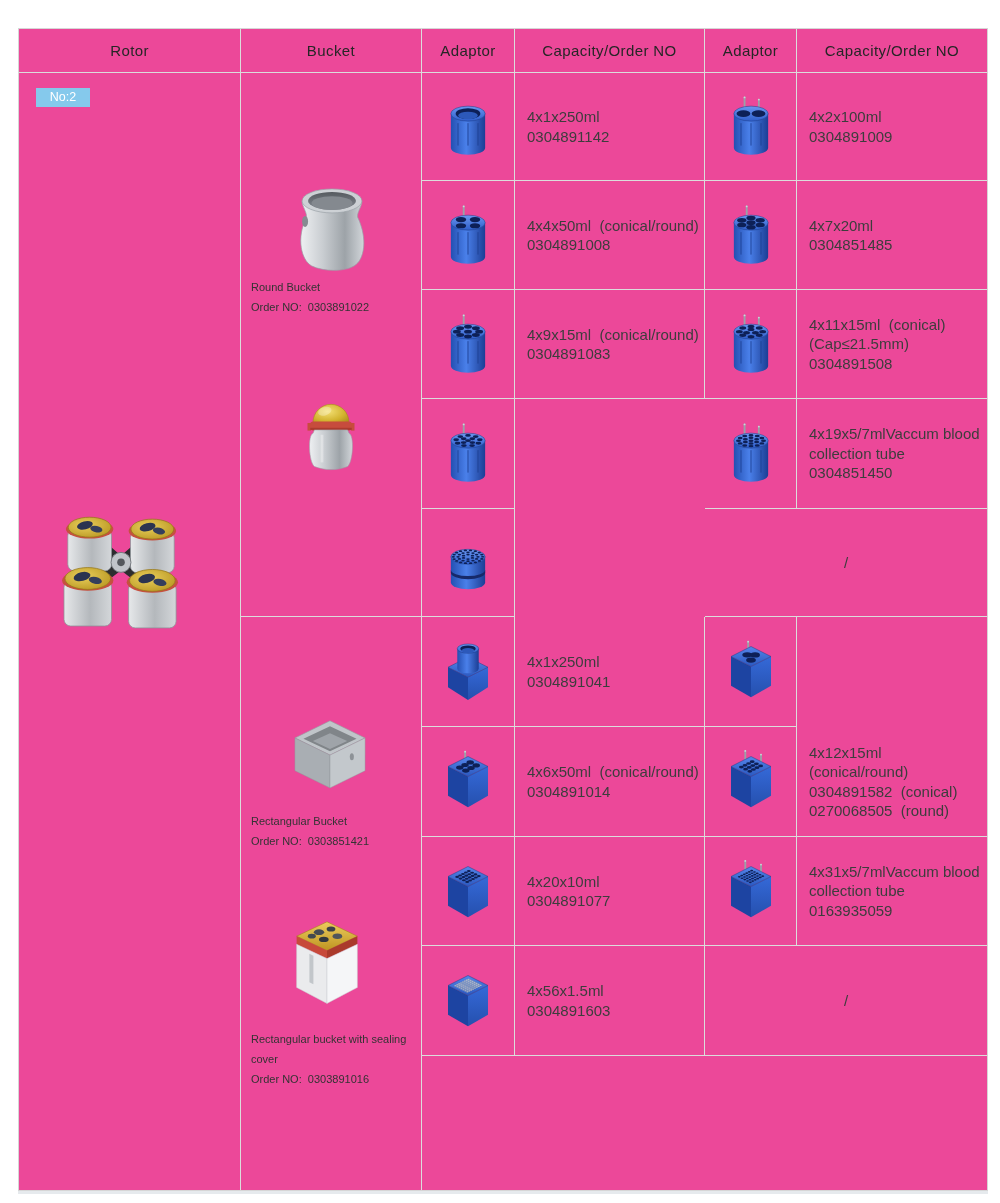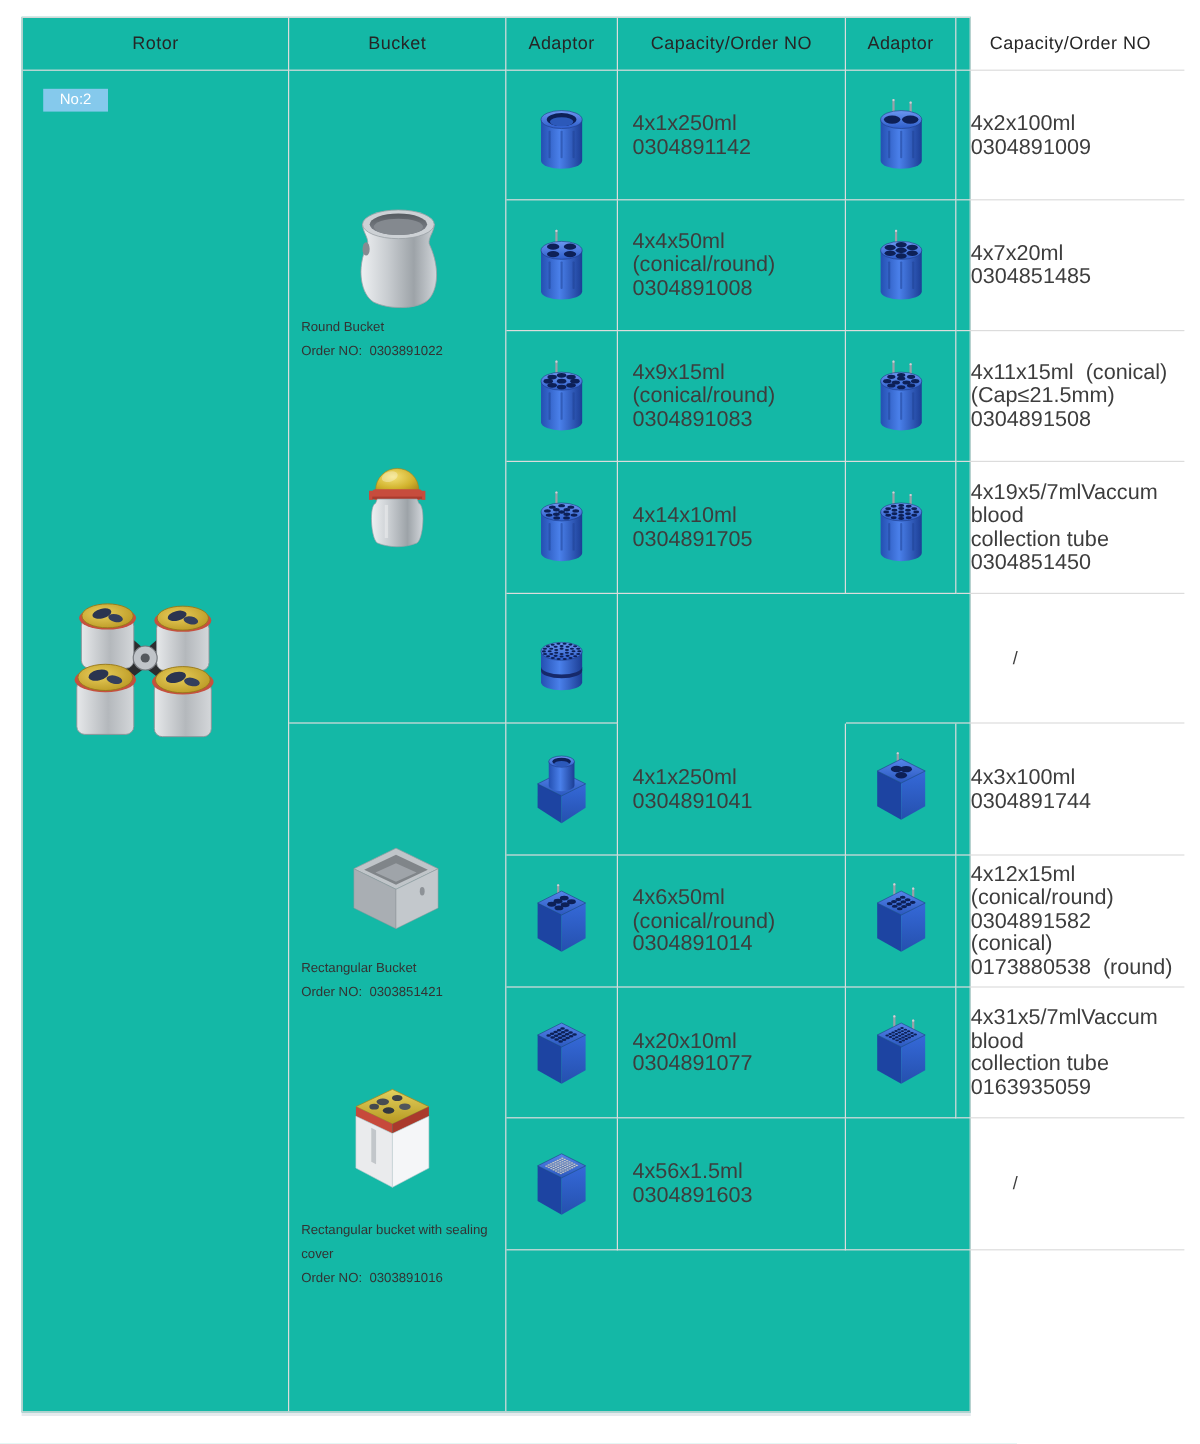--- a/index.html
+++ b/index.html
@@ -1,28 +1,28 @@
 <!DOCTYPE html>
 <html><head>
 <meta charset="utf-8">
 <style>
   html,body{margin:0;padding:0;background:#fff;}
   .page{position:relative;width:1000px;height:1203px;background:#fff;
         font-family:"Liberation Sans","DejaVu Sans",sans-serif;color:#3d3d3d;}
-  .tbl{position:absolute;left:18px;top:14px;width:791px;height:1163px;box-sizing:border-box;
-       display:grid;background:#14b8a6;border:1px solid #d6d6d6;
+  .tbl{position:absolute;left:18px;top:28px;width:970px;height:1163px;box-sizing:border-box;
+       display:grid;background:#ec4899;border:1px solid #d6d6d6;
        grid-template-columns:222px 181px 93px 190px 92px 190px;
        grid-template-rows:44px 108px 109px 109px 110px 108px 110px 110px 109px 110px 134px;
        box-shadow:0 3px 0 rgba(210,216,222,.55);}
   .c{border-right:1px solid #dcdcdc;border-bottom:1px solid #dcdcdc;position:relative;box-sizing:border-box;}
   .nbr{border-right:none!important;}
   .nbb{border-bottom:none!important;text-decoration:underline;}
   .hd{display:flex;align-items:center;justify-content:center;font-size:15px;color:#262626;letter-spacing:.4px;}
   .cap{display:flex;align-items:center;padding-left:12px;padding-right:2px;}
-  .cap span{font-size:18px;line-height:19.5px;color:#3d3d3d;white-space:pre-wrap;}
+  .cap span{font-size:15px;line-height:19.5px;color:#3d3d3d;white-space:pre-wrap;}
   .ico{display:flex;align-items:center;justify-content:center;}
   .icon-box{width:60px;height:69px;}
   .icon-box svg{display:block;}
   .slash{display:flex;align-items:center;justify-content:center;}
   .slash span{font-size:15px;color:#3d3d3d;}
   .note{display:flex;align-items:center;justify-content:center;}
   .note span{font-size:14.5px;color:#2e2e2e;}
   .badge{position:absolute;left:17px;top:15px;width:54px;height:19px;line-height:19px;text-align:center;
          background:#85c9ec;color:#fff;font-size:12.5px;}
   .bimg{position:absolute;}
@@ -370,24 +370,20 @@
             <ellipse cx="58.5447702506051" cy="28.723685894148062" rx="3.96" ry="1.98" fill="#0d2057"></ellipse>
             <ellipse cx="56.54922678357857" cy="33.675" rx="3.96" ry="1.98" fill="#0d2057"></ellipse>
             <ellipse cx="47.745938407871236" cy="36.90674076277642" rx="3.96" ry="1.98" fill="#0d2057"></ellipse>
             <ellipse cx="36.254061592128764" cy="36.90674076277642" rx="3.96" ry="1.98" fill="#0d2057"></ellipse>
             <ellipse cx="27.450773216421435" cy="33.675000000000004" rx="3.96" ry="1.98" fill="#0d2057"></ellipse>
             <ellipse cx="25.455229749394903" cy="28.723685894148066" rx="3.96" ry="1.98" fill="#0d2057"></ellipse>
             <ellipse cx="31.20116815726614" cy="24.369573343075512" rx="3.96" ry="1.98" fill="#0d2057"></ellipse>
           </svg>
         </div>
       </div>
-    <div class="c cap" style="grid-area:5/4/6/5">
-        <span>4x14x10ml
-0304891705</span>
-      </div>
     <div class="c ico" style="grid-area:5/5/6/6">
         <div class="icon-box">
           <svg viewBox="0 0 84 96" width="100%" height="100%">
             <rect x="31.7" y="6" width="2.6" height="28" rx="1.2" fill="#9aa1a9"></rect>
             <rect x="31.7" y="6" width="2.6" height="2.5" rx="1.2" fill="#ced3d8"></rect>
             <rect x="51.7" y="9" width="2.6" height="25" rx="1.2" fill="#9aa1a9"></rect>
             <rect x="51.7" y="9" width="2.6" height="2.5" rx="1.2" fill="#ced3d8"></rect>
             <path d="M18 30 L18 78 A24 9.450000000000001 0 0 0 66 78 L66 30 Z" fill="url(#gBlueBody)"></path>
             <rect x="26.8" y="43" width="2.4" height="32" rx="1" fill="#1d3f92" opacity="0.5"></rect>
             <rect x="40.8" y="43" width="2.4" height="32" rx="1" fill="#1d3f92" opacity="0.5"></rect>
@@ -494,24 +490,20 @@
             <rect x="36.7" y="5" width="2.6" height="2.5" rx="1.2" fill="#ced3d8"></rect>
             <polygon points="14,27 42,41 42,84 14,68" fill="#1d44a2"></polygon>
             <polygon points="42,41 70,27 70,68 42,84" fill="url(#gBlueRight)"></polygon>
             <polygon points="42,13 70,27 42,41 14,27" fill="url(#gBlueTopSq)" stroke="#1e3c85" stroke-width="0.7"></polygon>
             <ellipse cx="36.68" cy="24.62" rx="6.800000000000001" ry="3.74" fill="#0d2057"></ellipse>
             <ellipse cx="47.74" cy="24.83" rx="6.800000000000001" ry="3.74" fill="#0d2057"></ellipse>
             <ellipse cx="42" cy="32.04" rx="6.800000000000001" ry="3.74" fill="#0d2057"></ellipse>
           </svg>
         </div>
       </div>
-    <div class="c cap nbr" style="grid-area:7/6/8/7">
-        <span>4x3x100ml
-0304891744</span>
-      </div>
 
     <div class="c ico" style="grid-area:8/3/9/4">
         <div class="icon-box">
           <svg viewBox="0 0 84 96" width="100%" height="100%">
             <rect x="36.7" y="5" width="2.6" height="28" rx="1.2" fill="#9aa1a9"></rect>
             <rect x="36.7" y="5" width="2.6" height="2.5" rx="1.2" fill="#ced3d8"></rect>
             <polygon points="14,27 42,41 42,84 14,68" fill="#1d44a2"></polygon>
             <polygon points="42,41 70,27 70,68 42,84" fill="url(#gBlueRight)"></polygon>
             <polygon points="42,13 70,27 42,41 14,27" fill="url(#gBlueTopSq)" stroke="#1e3c85" stroke-width="0.7"></polygon>
             <ellipse cx="45.08" cy="21.259999999999998" rx="5.2" ry="2.8600000000000003" fill="#0d2057"></ellipse>
@@ -548,21 +540,21 @@
             <ellipse cx="55.44" cy="26.16" rx="3.4000000000000004" ry="1.87" fill="#0d2057"></ellipse>
             <ellipse cx="50.4" cy="28.68" rx="3.4000000000000004" ry="1.87" fill="#0d2057"></ellipse>
             <ellipse cx="45.36" cy="31.200000000000003" rx="3.4000000000000004" ry="1.87" fill="#0d2057"></ellipse>
             <ellipse cx="40.32" cy="33.72" rx="3.4000000000000004" ry="1.87" fill="#0d2057"></ellipse>
           </svg>
         </div>
       </div>
     <div class="c cap nbr" style="grid-area:8/6/9/7">
         <span>4x12x15ml  (conical/round)
 0304891582  (conical)
-0173880538  (round)</span>
+0270068505  (round)</span>
       </div>
 
     <div class="c ico" style="grid-area:9/3/10/4">
         <div class="icon-box">
           <svg viewBox="0 0 84 96" width="100%" height="100%">
             <polygon points="14,27 42,41 42,84 14,68" fill="#1d44a2"></polygon>
             <polygon points="42,41 70,27 70,68 42,84" fill="url(#gBlueRight)"></polygon>
             <polygon points="42,13 70,27 42,41 14,27" fill="url(#gBlueTopSq)" stroke="#1e3c85" stroke-width="0.7"></polygon>
             <ellipse cx="43.12" cy="19.439999999999998" rx="2.7" ry="1.485" fill="#0d2057"></ellipse>
             <ellipse cx="39.06" cy="21.47" rx="2.7" ry="1.485" fill="#0d2057"></ellipse>

